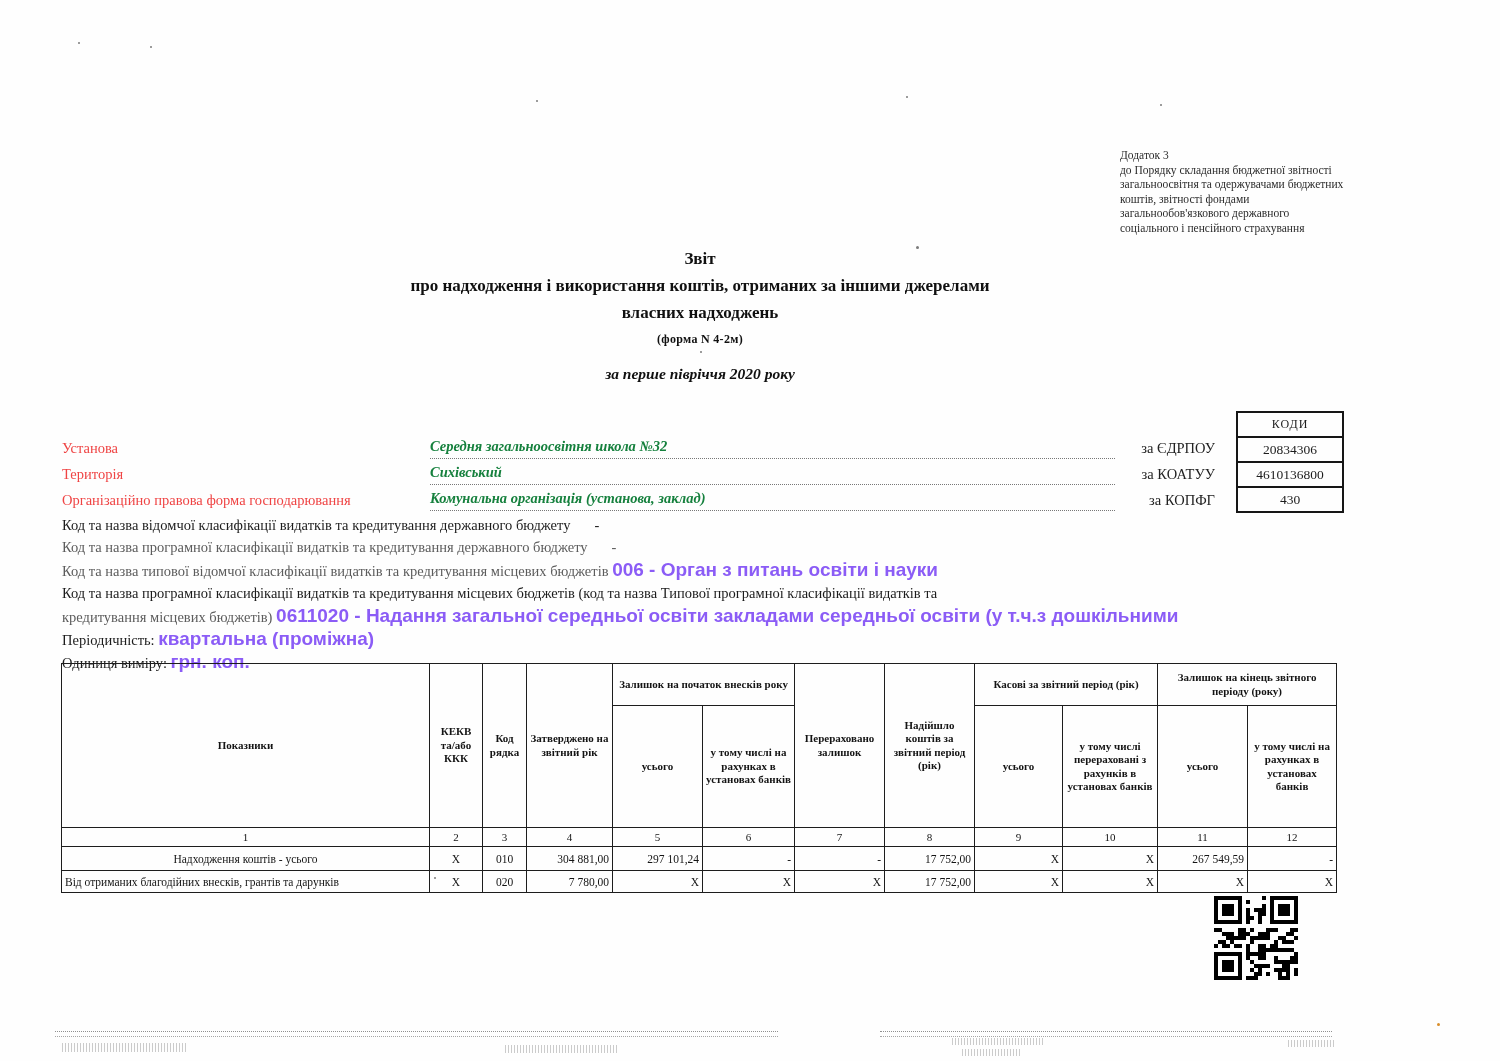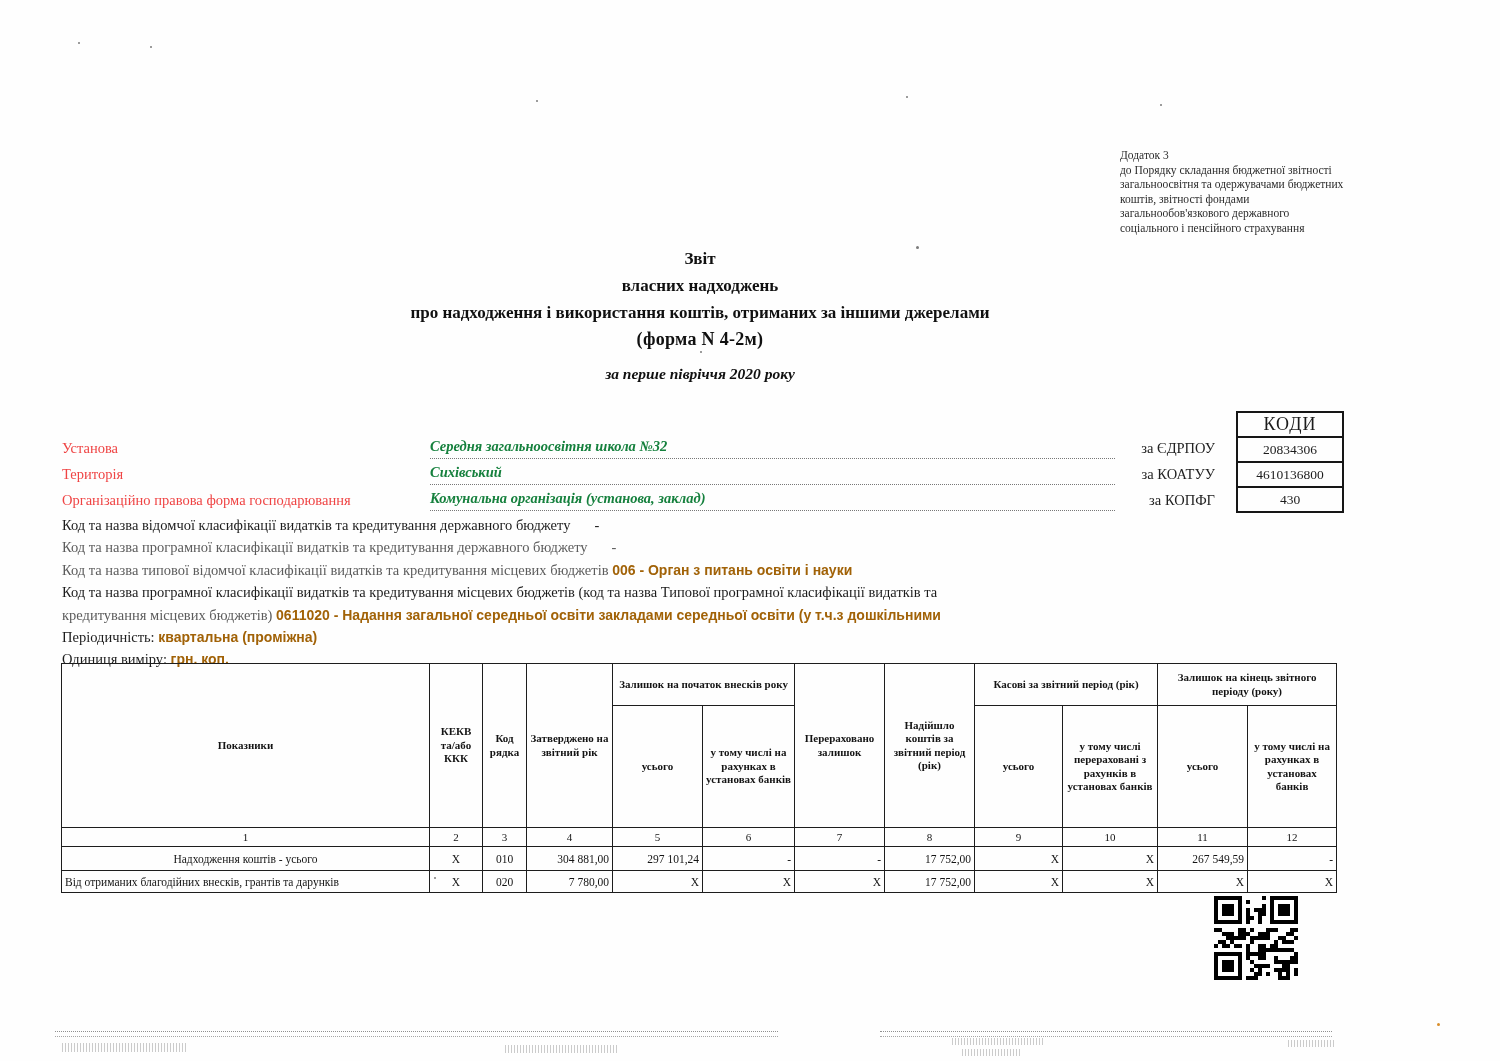--- a/index.html
+++ b/index.html
@@ -6,42 +6,42 @@
   .page{position:relative;width:1500px;height:1061px;background:#fefefe;color:#1c1c1c;
         font-family:"Liberation Serif", serif;overflow:hidden;}
 
   
   .appendix{position:absolute;left:1120px;top:148px;width:280px;font-size:11.5px;
             line-height:14.6px;color:#2b2b2b;}
 
   
   .title{position:absolute;left:250px;top:245px;width:900px;text-align:center;
          font-weight:bold;font-size:17px;line-height:27px;color:#101010;}
-  .title .t-form{font-size:18px;letter-spacing:.3px;}
+  .title .t-form{font-size:12px;letter-spacing:.3px;}
   .title .t-period{font-style:italic;font-size:15.5px;margin-top:7px;}
 
   
   .field-row{position:absolute;left:62px;width:1153px;height:24px;font-size:14.5px;}
   .field-label{position:absolute;left:0;top:0;color:#ef4444;}
   .field-value{position:absolute;left:368px;right:100px;top:-2px;border-bottom:1.5px dotted #777;
                font-weight:bold;font-style:italic;padding-bottom:3px;color:#15803d;}
   .field-code-label{position:absolute;right:0;top:0;color:#222;margin-left:8px;}
 
   
   .codes-wrap{position:absolute;left:1236px;top:411px;}
   table.codes{border-collapse:collapse;}
   table.codes td{border:2px solid #161616;width:100px;text-align:center;
                  font-size:13.5px;height:23px;padding:0 2px;}
-  table.codes .codes-head{font-size:18px;letter-spacing:1px;}
+  table.codes .codes-head{font-size:12px;letter-spacing:1px;}
 
   
   .cls{position:absolute;left:62px;top:514px;width:1300px;font-size:14.5px;line-height:22.4px;}
   .cls .faded{color:#5c5c5c;filter:blur(.25px);}
   .cls .dash{margin-left:24px;}
-  .bsans{font-family:"Liberation Sans", sans-serif;font-weight:bold;font-size:14px;color:#a16207;}
+  .bsans{font-family:"Liberation Sans", sans-serif;font-weight:bold;font-size:19px;color:#8b5cf6;}
 
   
   .main-wrap{position:absolute;left:61px;top:663px;}
   table.main{border-collapse:collapse;table-layout:fixed;width:1276px;font-size:11px;color:#141414;}
   table.main th, table.main td{border:1.6px solid #1d1d1d;padding:0 3px;overflow:hidden;}
   table.main th{font-weight:bold;text-align:center;vertical-align:middle;line-height:13.5px;}
   tr.nums td{height:18px;text-align:center;font-size:11px;border-top:1.3px dashed #8a8a8a;}
   tr.r1{height:24px;font-weight:normal;font-size:11.5px;}
   tr.r2{height:22px;font-size:11.5px;}
   td.lbl-c{text-align:center;}
@@ -66,22 +66,22 @@
     <div>Додаток 3</div>
     <div>до Порядку складання бюджетної звітності</div>
     <div>загальноосвітня та одержувачами бюджетних</div>
     <div>коштів, звітності фондами</div>
     <div>загальнообов'язкового державного</div>
     <div>соціального і пенсійного страхування</div>
   </div>
 
   <div class="title">
     <div>Звіт</div>
+    <div>про надходження і використання коштів, отриманих за іншими джерелами</div>
     <div>власних надходжень</div>
-    <div>про надходження і використання коштів, отриманих за іншими джерелами</div>
     <div class="t-form">(форма N 4-2м)</div>
     <div class="t-period">за перше півріччя 2020 року</div>
   </div>
 
   <div class="field-row" style="top:440px;">
     <span class="field-label">Установа</span>
     <span class="field-value">Середня загальноосвітня школа №32</span>
     <span class="field-code-label">за ЄДРПОУ</span>
   </div>
   <div class="field-row" style="top:466px;">

